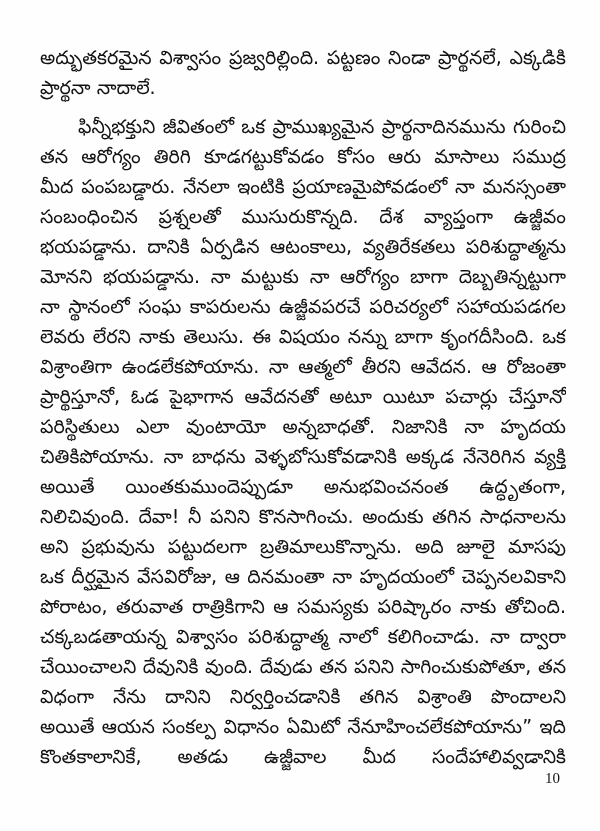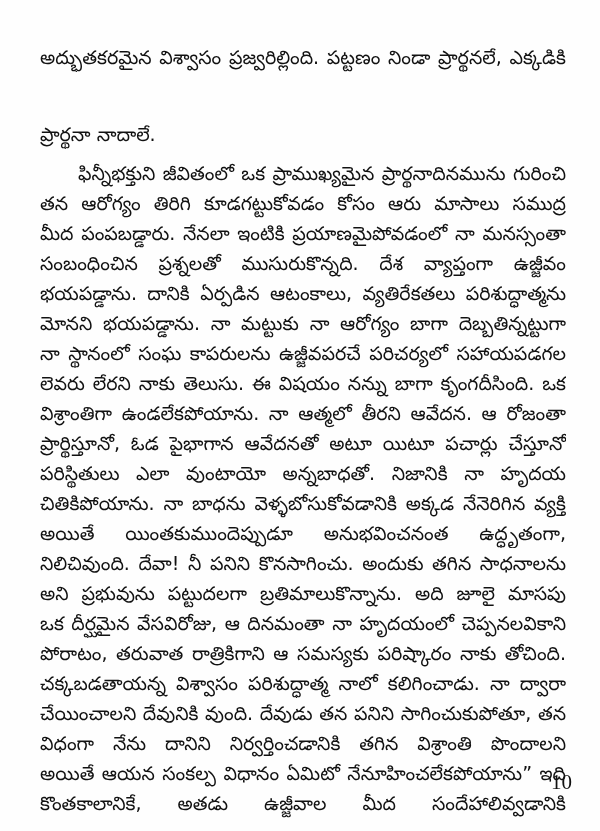--- a/index.html
+++ b/index.html
@@ -32,31 +32,30 @@
     height: 30px;
     white-space: normal;
     text-align: justify;
     text-align-last: justify;
     letter-spacing: 0px;
     overflow: hidden;
   }
   .line.no-justify {
     text-align: center;
     text-align-last: left;
-    margin-top: 47px;
   }
   .line.indent {
     padding-left: 38px;
   }
   .page-number {
     position: absolute;
-    right: 28px;
+    right: 40px;
     top: 770px;
     font-family: "Liberation Serif", "DejaVu Serif", serif;
-    font-size: 21px;
+    font-size: 15px;
     color: #111111;
     margin-left: 12px;
   }
 </style>
 </head>
 <body>
 
 <div class="page">
   <div class="text-block">
       <div class="paragraph">

